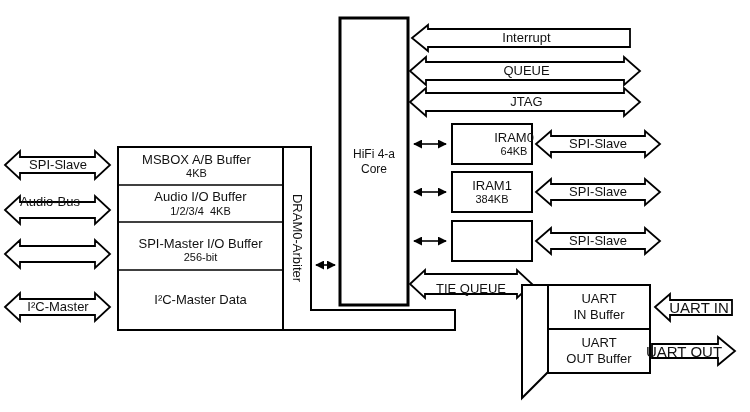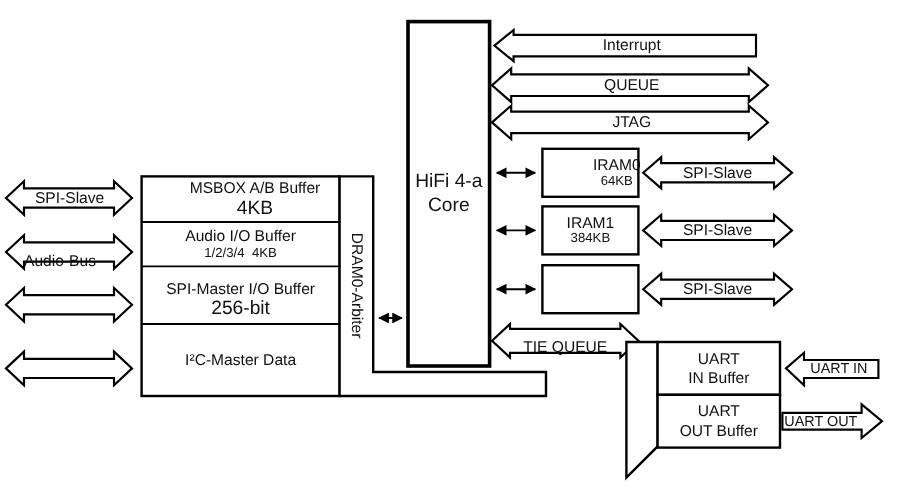--- a/index.html
+++ b/index.html
@@ -19,24 +19,24 @@
     flex-direction: column;
     align-items: center;
     justify-content: center;
     text-align: center;
     font-size: 13px;
     line-height: 1.2;
     color: #111111;
     pointer-events: none;
     white-space: nowrap;
   }
-  .label .sub { font-size: 16px; }
+  .label .sub { font-size: 11px; }
   .label .tiny { font-size: 11px; }
-  .big { font-size: 16px; }
-  .small { font-size: 12px; }
+  .big { font-size: 12px; }
+  .small { font-size: 15px; }
   .rot {
     transform: rotate(90deg);
     transform-origin: center center;
   }
 </style>
 </head>
 <body>
 
 <div class="diagram">
 
@@ -83,23 +83,24 @@
 
     <polygon fill="#fff" stroke="#000" stroke-width="2" points="548,285 522,285 522,398 548,372"></polygon>
     <rect x="548" y="285" width="102" height="44" fill="#fff" stroke="#000" stroke-width="2"></rect>
     <rect x="548" y="329" width="102" height="44" fill="#fff" stroke="#000" stroke-width="2"></rect>
 
     <polygon fill="#fff" stroke="#000" stroke-width="1.8" points="655,307 670,294 670,300 732,300 732,315 670,315 670,321"></polygon>
     <polygon fill="#fff" stroke="#000" stroke-width="1.8" points="652,344 718,344 718,337 735,351 718,365 718,358 652,358"></polygon>
   </svg>
 
   <div class="label" style="left:8px; top:155px; width:100px; height:20px;">SPI-Slave</div>
-  <div class="label" style="left:8px; top:208px; width:84px; height:20px;">Audio-Bus</div>
+  <div class="label" style="left:8px; top:192px; width:84px; height:20px;">Audio-Bus</div>
+  <div class="label" style="left:8px; top:297px; width:100px; height:20px;">I²C-Master</div>
 
-  <div class="label" style="left:132px; top:149px; width:161px; height:34px;">
+  <div class="label" style="left:116px; top:149px; width:161px; height:34px;">
     <span>MSBOX A/B Buffer</span>
     <span class="sub">4KB</span>
   </div>
   <div class="label" style="left:120px; top:187px; width:161px; height:33px;">
     <span>Audio I/O Buffer</span>
     <span class="tiny">1/2/3/4&nbsp;&nbsp;4KB</span>
   </div>
   <div class="label" style="left:120px; top:224px; width:161px; height:52px;">
     <span>SPI-Master I/O Buffer</span>
     <span class="sub">256-bit</span>

